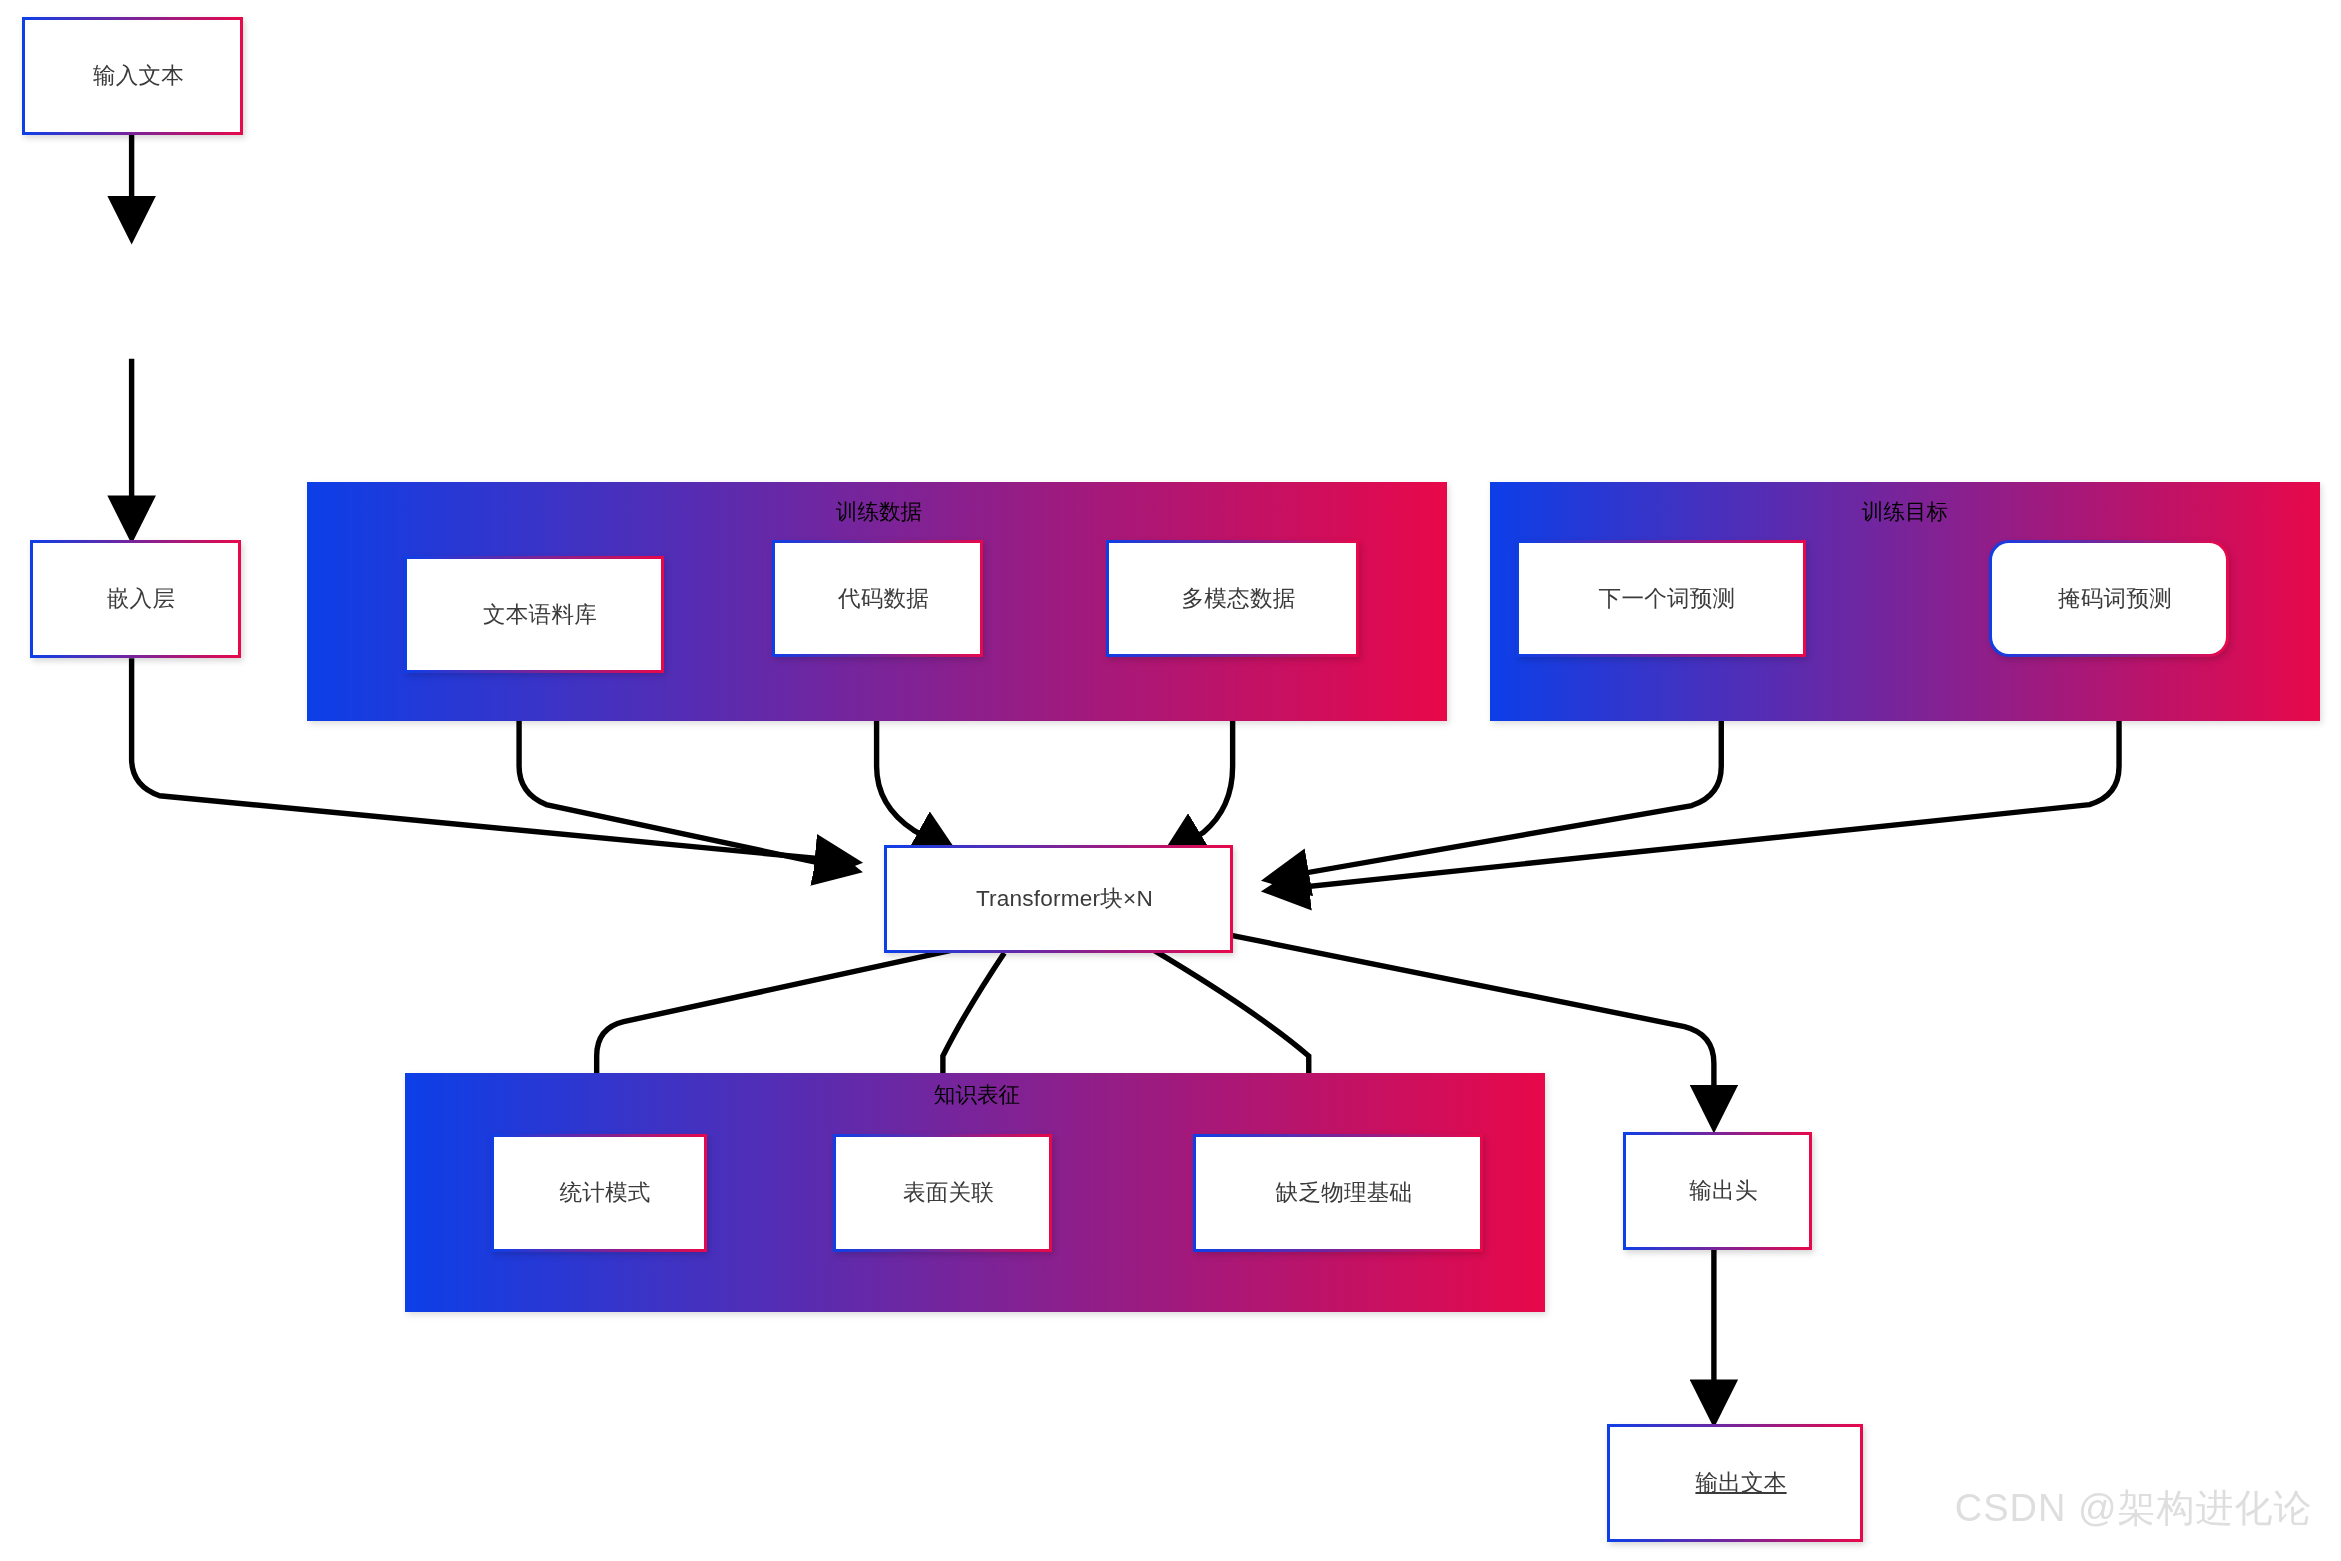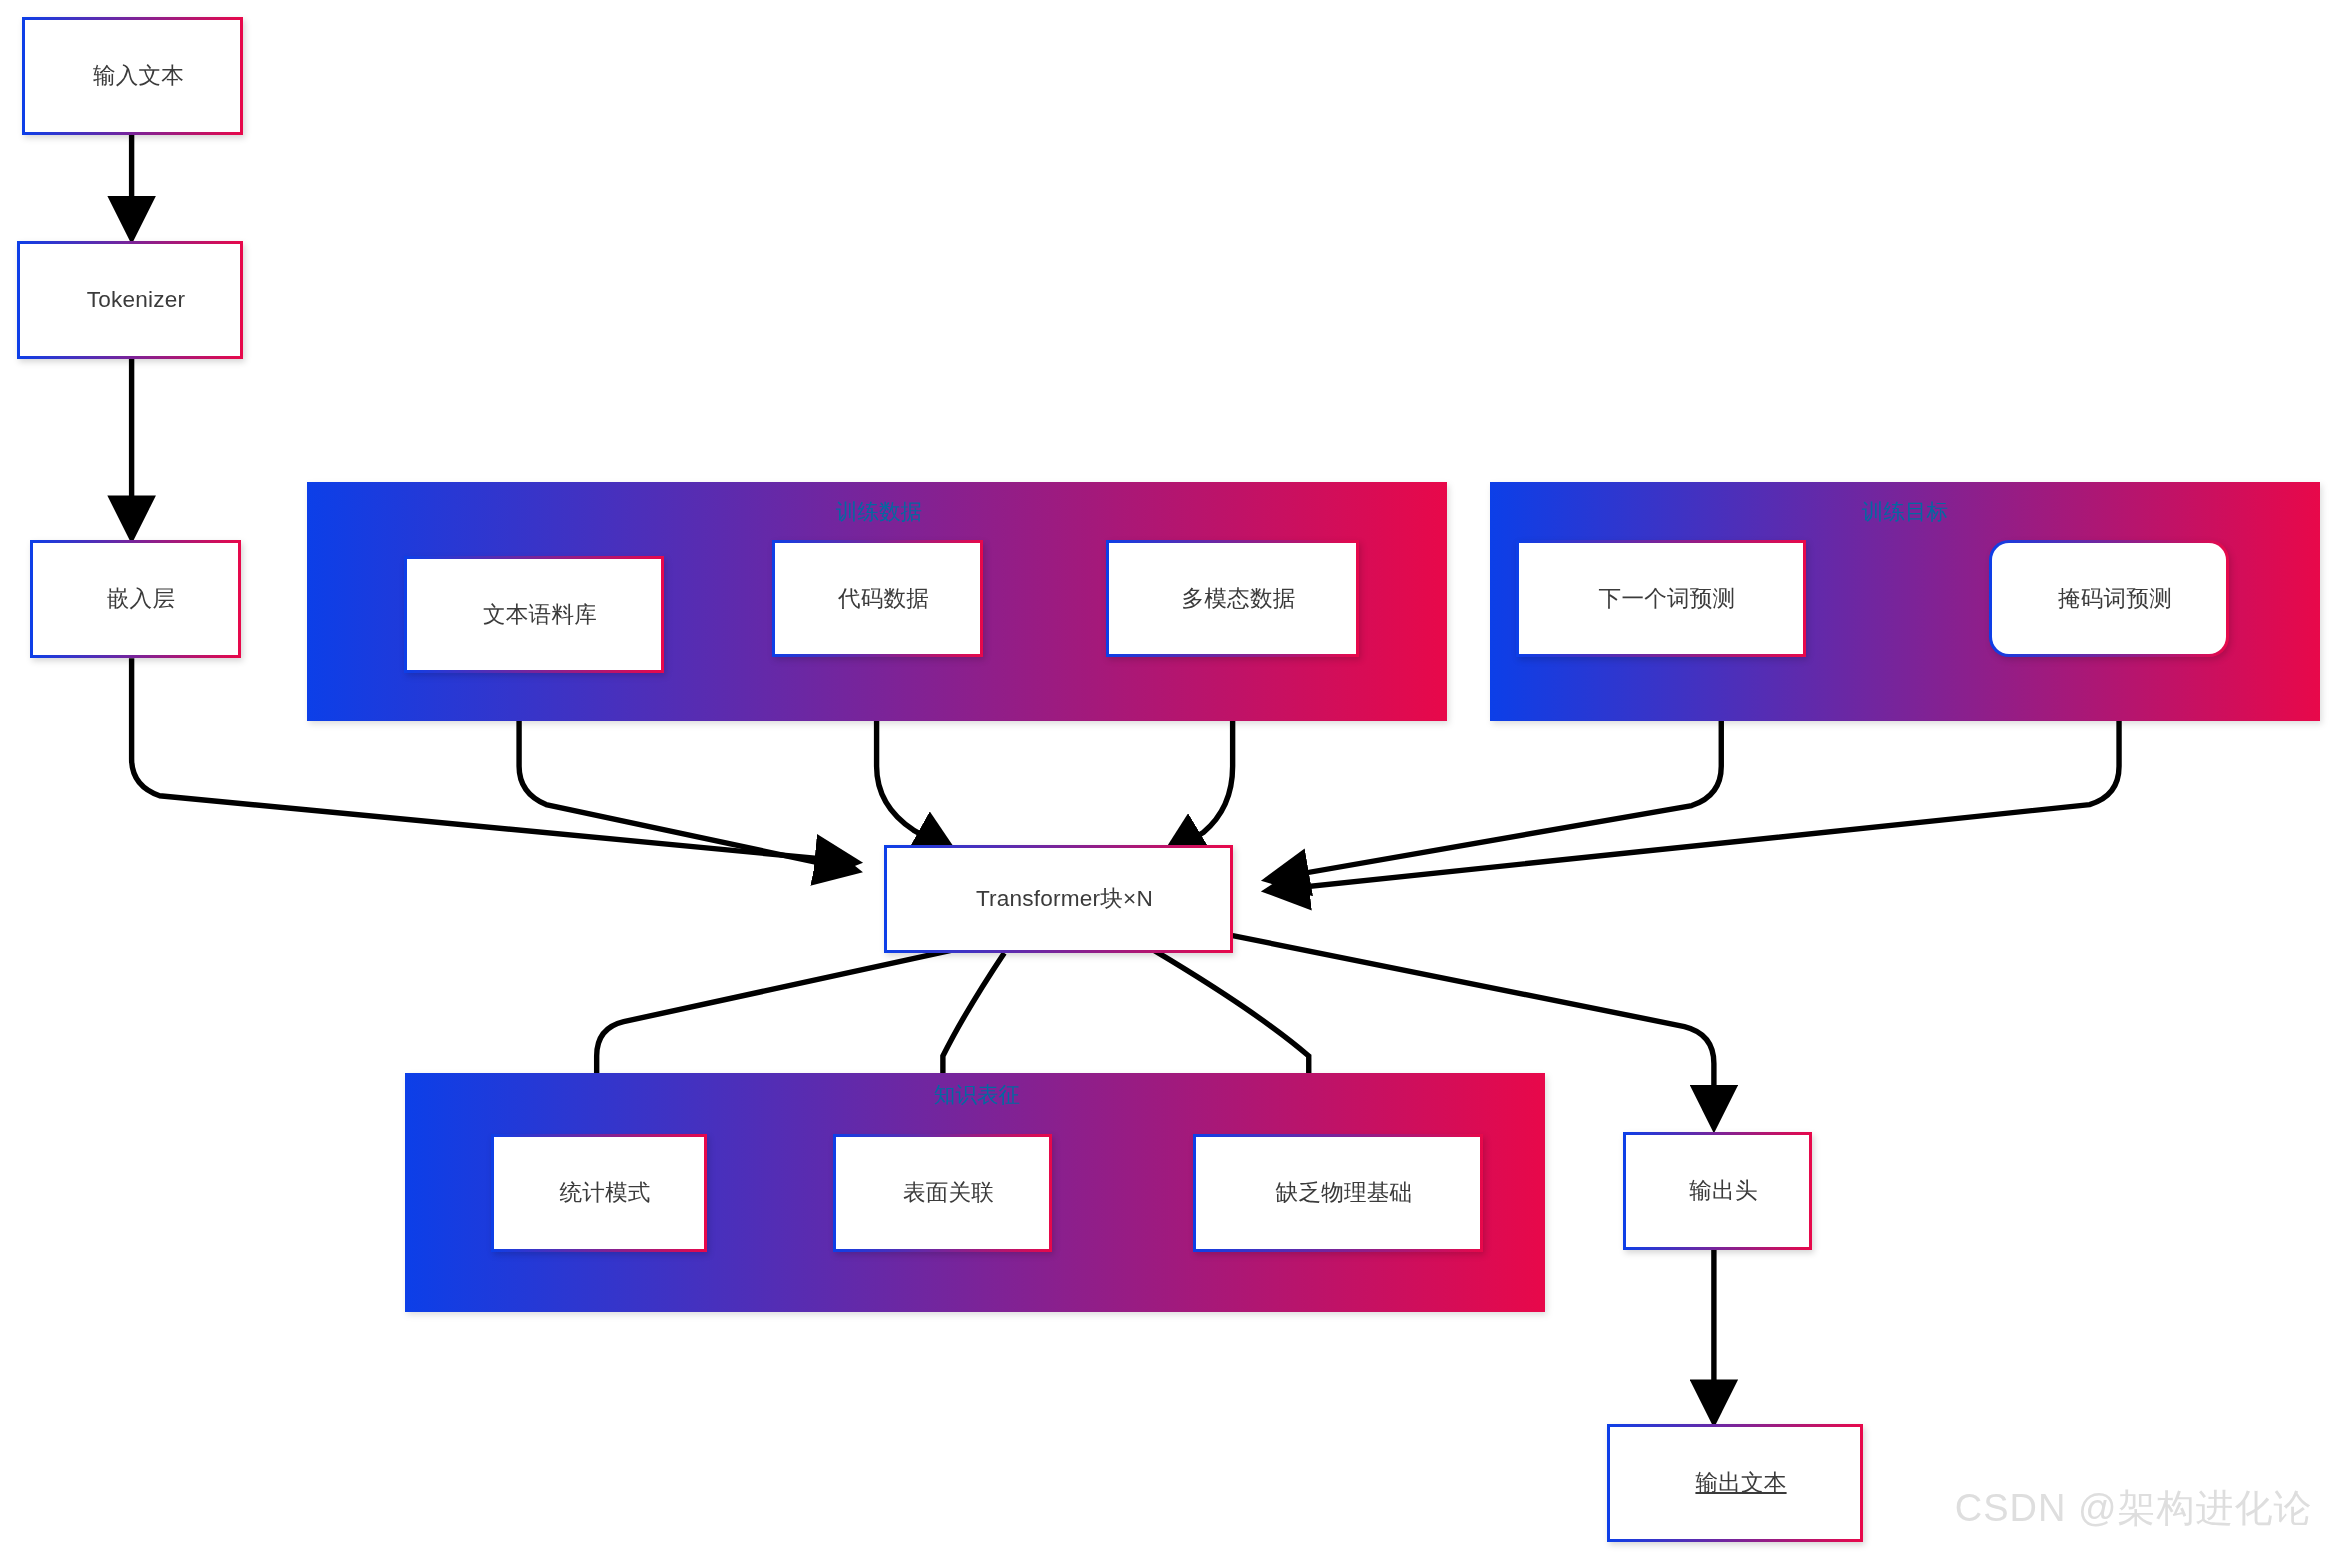--- a/index.html
+++ b/index.html
@@ -55,21 +55,21 @@
     background:
       linear-gradient(rgba(255,255,255,0), rgba(255,255,255,0)) padding-box,
       linear-gradient(90deg, var(--c1) 0%, var(--c2) 100%) border-box;
     border: 3.4px solid transparent;
     filter: drop-shadow(2.9px 3.9px 3.4px rgba(0,0,0,0.13));
     z-index: 1;
   }
   .group-title {
     position: absolute;
     font-size: 21.6px;
-    color: #0369a1;
+    color: #000000;
     white-space: nowrap;
     transform: translateX(-50%);
     z-index: 4;
   }
   .watermark {
     position: absolute;
     right: 29.5px;
     bottom: 28.5px;
     font-size: 38px;
     color: #dedede;
@@ -127,23 +127,20 @@
   <div class="group" style="--c1:#0c3fe8; --c2:#e8084a; left:1490px; top:482px; width:830px; height:239px;"></div>
   <div class="group-title" style="left:1905px; top:497px;">训练目标</div>
 
   <div class="group" style="--c1:#0c3fe8; --c2:#e8084a; left:405px; top:1073px; width:1140px; height:239px;"></div>
   <div class="group-title" style="left:977px; top:1080px;">知识表征</div>
 
   <div class="node" style="--c1:#0c3fe8; --c2:#e8084a; left:22px; top:17px; width:221px; height:118px;">
     <span class="lbl">输入文本</span>
   </div>
 
-  <div class="node" style="--c1:#0c3fe8; --c2:#e8084a; left:17px; top:241px; width:226px; height:118px;">
-    <span class="lbl">Tokenizer</span>
-  </div>
 
   <div class="node" style="--c1:#0c3fe8; --c2:#e8084a; left:29.5px; top:540px; width:211px; height:118px;">
     <span class="lbl">嵌入层</span>
   </div>
 
   <div class="node" style="--c1:#0c3fe8; --c2:#e8084a; left:404px; top:540px; width:260px; height:117px;margin-top:16px;">
     <span class="lbl">文本语料库</span>
   </div>
 
   <div class="node" style="--c1:#0c3fe8; --c2:#e8084a; left:772px; top:540px; width:211px; height:117px;">

